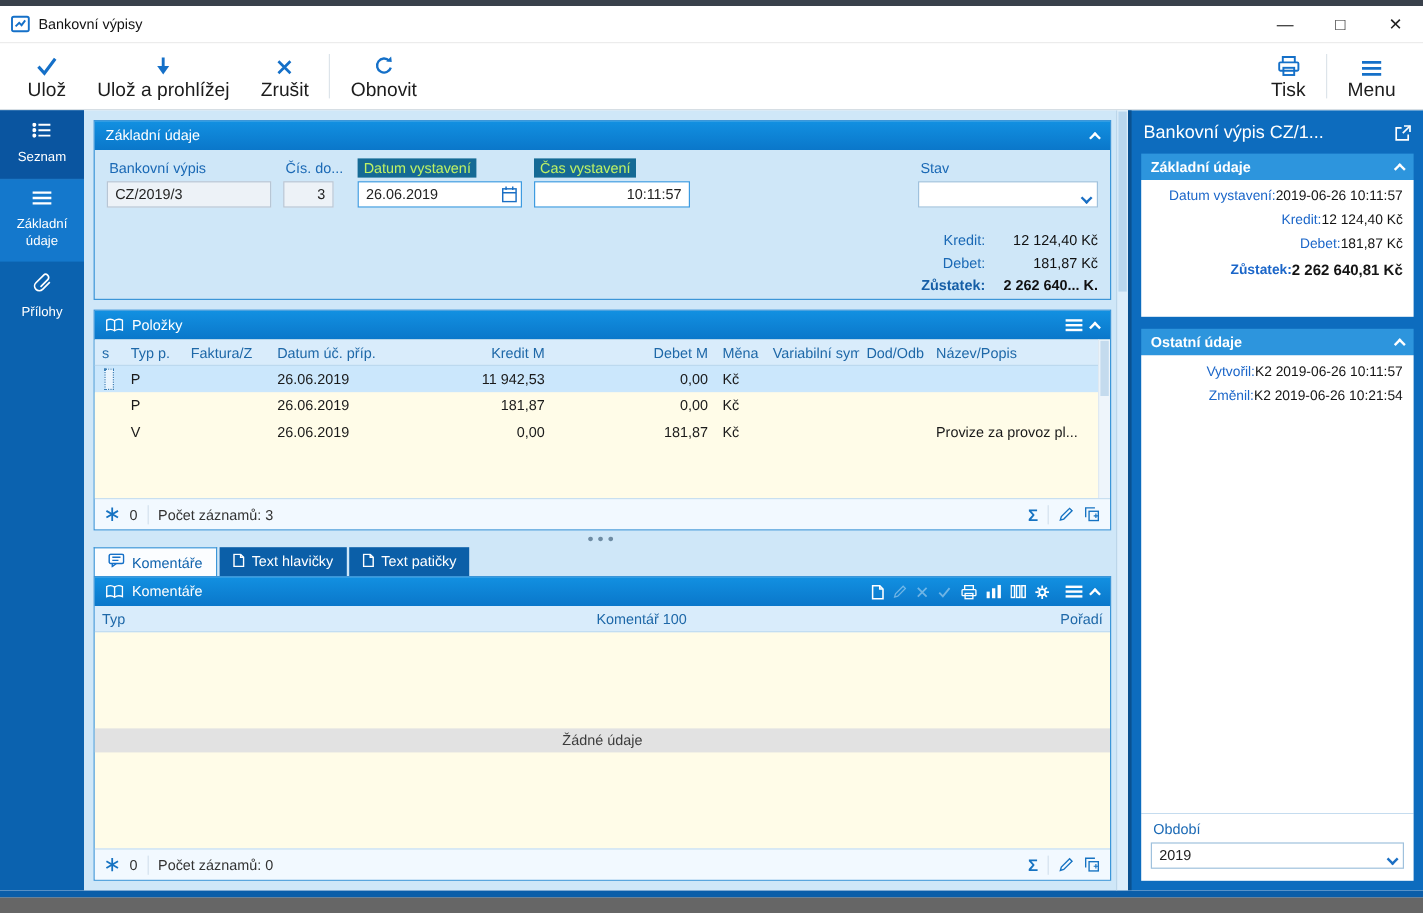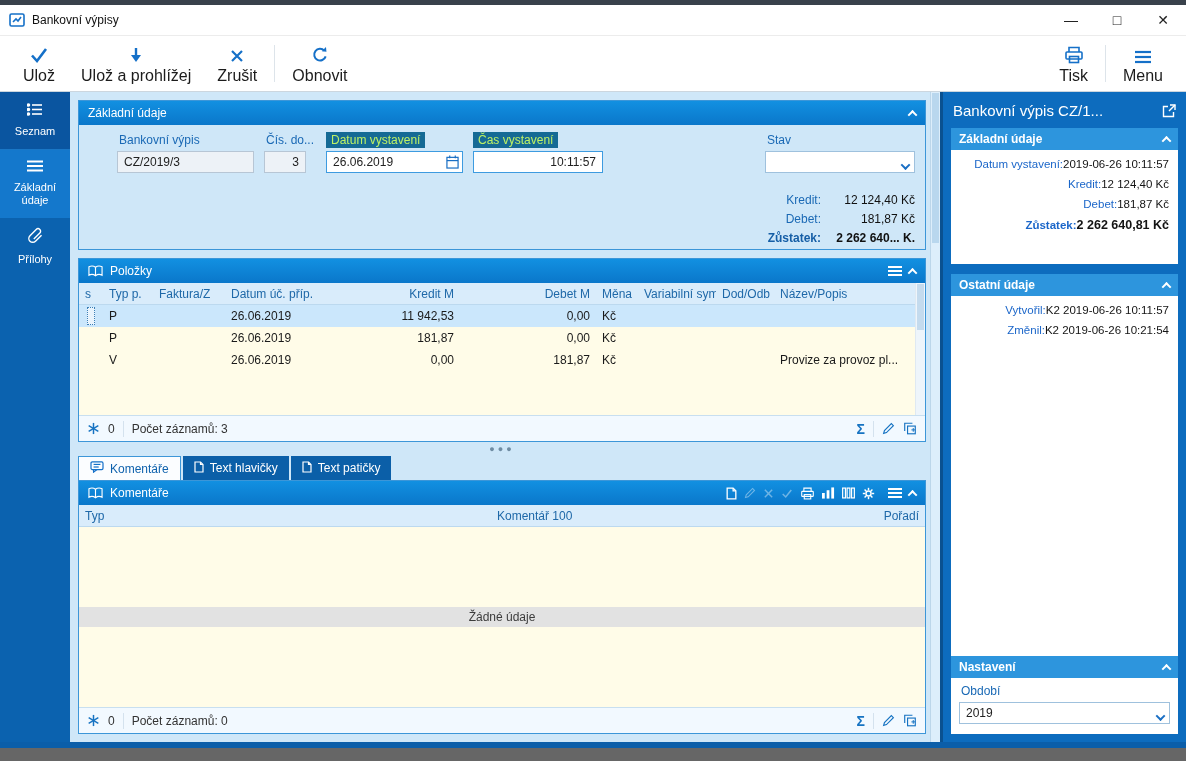--- a/index.html
+++ b/index.html
@@ -49,21 +49,21 @@
   .chev { display:inline-block; width:7px; height:7px; border-left:2px solid currentColor; border-top:2px solid currentColor; }
   .chev.up { transform:rotate(45deg) translate(1px,1px); }
   .chev.down { transform:rotate(225deg) translate(1px,1px); }
 
   .hamb { display:inline-block; width:14px; }
   .hamb i { display:block; height:2px; background:currentColor; margin:2px 0; }
 
   
   .basic { height:150px; flex:0 0 auto; margin-bottom:8px; }
   .basic-body { flex:1; padding:7px 10px 4px; display:flex; }
-  .fields-left { display:flex; gap:10px;margin-left:28px; }
+  .fields-left { display:flex; gap:10px; }
   .fgroup { display:flex; flex-direction:column; gap:3px; }
   .flabel { color:#1a69b5; font-size:12px; padding:1px 2px; align-self:flex-start; }
   .flabel.hl { background:#156a95; color:#bef264; padding:1px 5px; }
   .fld { height:22px; border:1px solid #b7c6d5; background:#edf2f7; font:12px "Liberation Sans",sans-serif;
          padding:0 6px; color:#222; }
   .fld.focus { background:#fff; border-color:#3d9be0; }
   .fld.right { text-align:right; }
   .datewrap { position:relative; }
   .datewrap .fld { width:137px; padding-right:22px; }
   .cal-icon { position:absolute; right:4px; top:4px; color:#1a6fc4; }
@@ -637,27 +637,20 @@
             <span class="pval">K2 2019-06-26 10:11:57</span>
           </div>
           <div class="prow">
             <span class="plbl">Změnil:</span>
             <span class="pval">K2 2019-06-26 10:21:54</span>
           </div>
         </div>
       </div>
 
       <div class="card">
-        <div class="card-header">
-          <span>Nastavení</span>
-          <span class="ph-spacer"></span>
-          <span class="hicon">
-              <span class="chev up"></span>
-            </span>
-        </div>
         <div class="settings-body">
           <span class="flabel">Období</span>
           <span class="ddwrap" style="display:block">
             <input class="fld" style="width: 100%;" value="2019">
             <span class="dd-icon"><span class="chev down"></span></span>
           </span>
         </div>
       </div>
     </div>
 

